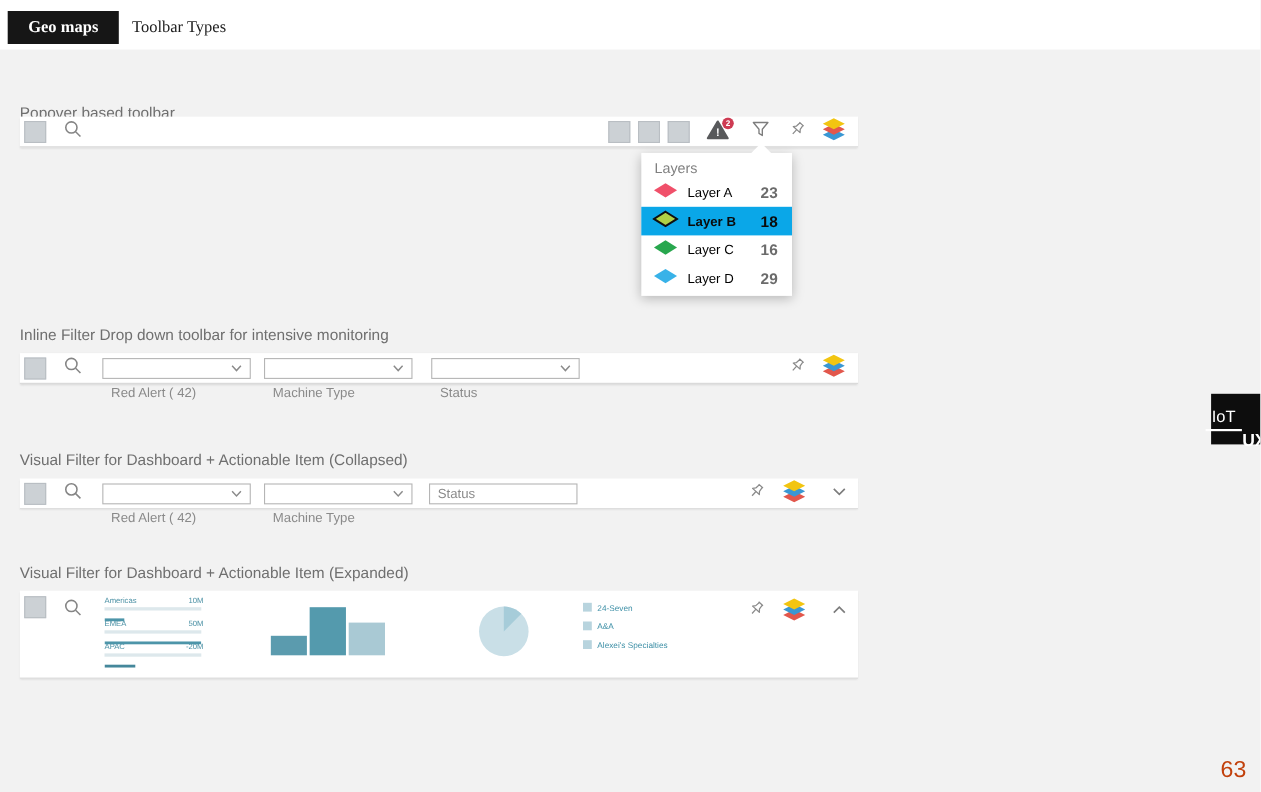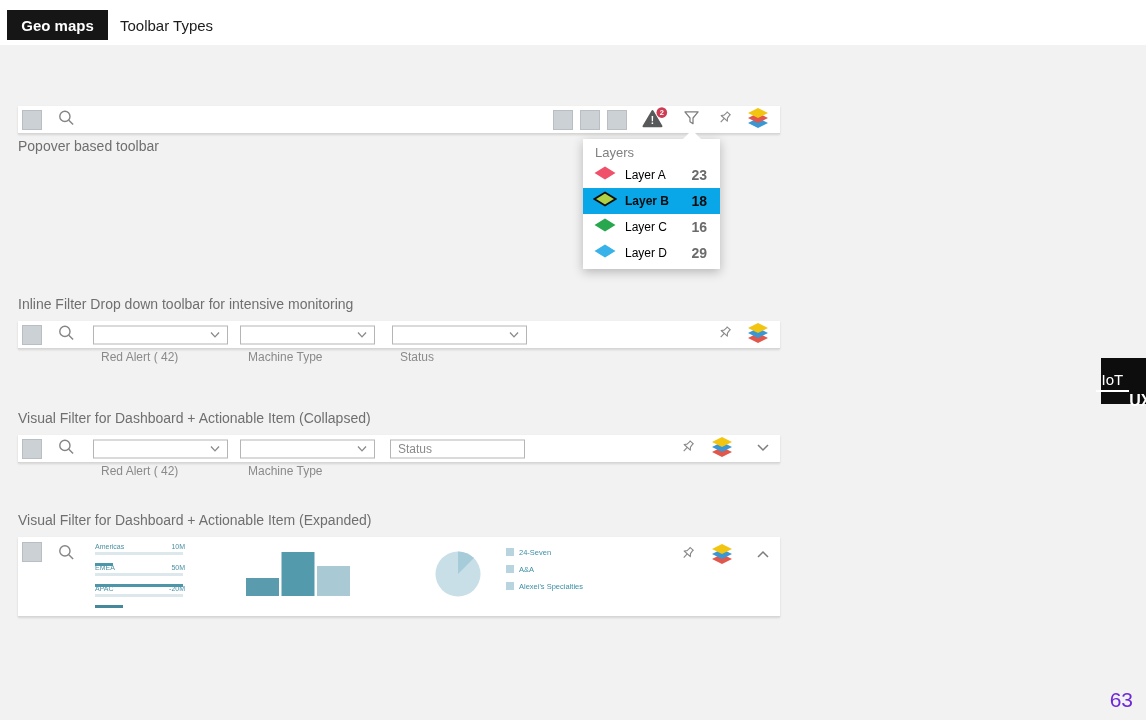--- a/index.html
+++ b/index.html
@@ -1,21 +1,21 @@
 <!DOCTYPE html>
 <html><head>
 <meta charset="utf-8">
 <style>
   * { margin:0; padding:0; box-sizing:border-box; }
   html,body { width:1146px; height:720px; }
   body { font-family:"Liberation Sans", sans-serif; }
   .canvas { position:relative; width:1146px; height:720px; background:#f2f2f2; overflow:hidden; }
 
   
-  .tabbar { position:absolute; top:0; left:0; width:1146px; height:45px; background:#ffffff; }
+  .tabbar { position:absolute; top:0; left:0; width:1146px; height:45px; background:#ffffff;font-family:Liberation Serif, serif; }
   .tab-active { position:absolute; left:7px; top:10px; width:101px; height:30px; background:#161616;
                 color:#fff; font-weight:bold; font-size:15px; display:flex; align-items:center; justify-content:center; }
   .tab-plain { position:absolute; left:120px; top:10px; height:30px; display:flex; align-items:center;
                color:#1c1c1c; font-size:15px; }
 
   .heading { position:absolute; left:18px; color:#6f6f6f; font-size:14px; }
 
   .toolbar { position:absolute; left:18px; width:762px; background:#ffffff;
              border-bottom:1px solid #d6d6d6; box-shadow:0 1px 2px rgba(0,0,0,.12); }
   .tb28 { height:28px; }
@@ -46,43 +46,43 @@
   .layer-row.selected .layer-label { color:#0b0b0b; font-weight:bold; }
   .layer-row.selected .layer-count { color:#0b0b0b; }
 
   
   .bullet-list { position:absolute; left:77px; top:6px; width:90px; }
   .bullet-row { margin-bottom:9px; }
   .bullet-top { display:flex; justify-content:space-between; font-size:7px; color:#4a90a4; margin-bottom:2px; }
   .bullet-track { position:relative; width:88px; height:3px; background:#dde8ec; }
 
   .legend { position:absolute; left:488px; top:11px; }
-  .legend-item { display:flex; align-items:flex-start; margin-bottom:8px; }
+  .legend-item { display:flex; align-items:flex-start; margin-bottom:8px;margin-left:24px; }
   .legend-swatch { width:8px; height:8px; background:#b8d4de; margin-right:5px; }
   .legend-label { font-size:7.5px; color:#3d8fa6; }
 
   
   .iot-badge { position:absolute; left:1101px; top:358px; width:45px; height:46px; background:#0d0d0d;
                color:#fff; display:flex; flex-direction:row; align-items:center; justify-content:center; }
   .iot-top { font-size:15px; padding:0 6px 2px 6px; border-bottom:2px solid #fff; }
   .iot-bottom { font-size:16px; font-weight:bold; padding-top:16px;margin-top:24px; }
 
-  .page-number { position:absolute; right:13px; bottom:8px; font-size:21px; color:#6d28d9;text-align:center; }
+  .page-number { position:absolute; right:13px; bottom:8px; font-size:21px; color:#c2410c;text-align:center; }
 </style>
 </head>
 <body>
 
 <div class="canvas">
 
   <div class="tabbar">
     <div class="tab-active">Geo maps</div>
     <div class="tab-plain">Toolbar Types</div>
   </div>
 
-  <div class="heading" style="top:94px;margin-top:44px;">Popover based toolbar</div>
+  <div class="heading" style="top:94px;">Popover based toolbar</div>
 
   <div class="toolbar tb28" style="top:106px;">
     <div class="ph-square vcenter" style="left:4px;"></div>
     <span class="icon vcenter iconbtn" style="left:40px;">
       <svg width="17" height="17" viewBox="0 0 18 18">
           <circle cx="7.3" cy="7.3" r="5.4" fill="none" stroke="#858585" stroke-width="1.5"></circle>
           <line x1="11.4" y1="11.4" x2="16" y2="16" stroke="#858585" stroke-width="1.5"></line>
         </svg>
     </span>
     <div class="ph-square vcenter" style="right:207px;"></div>

